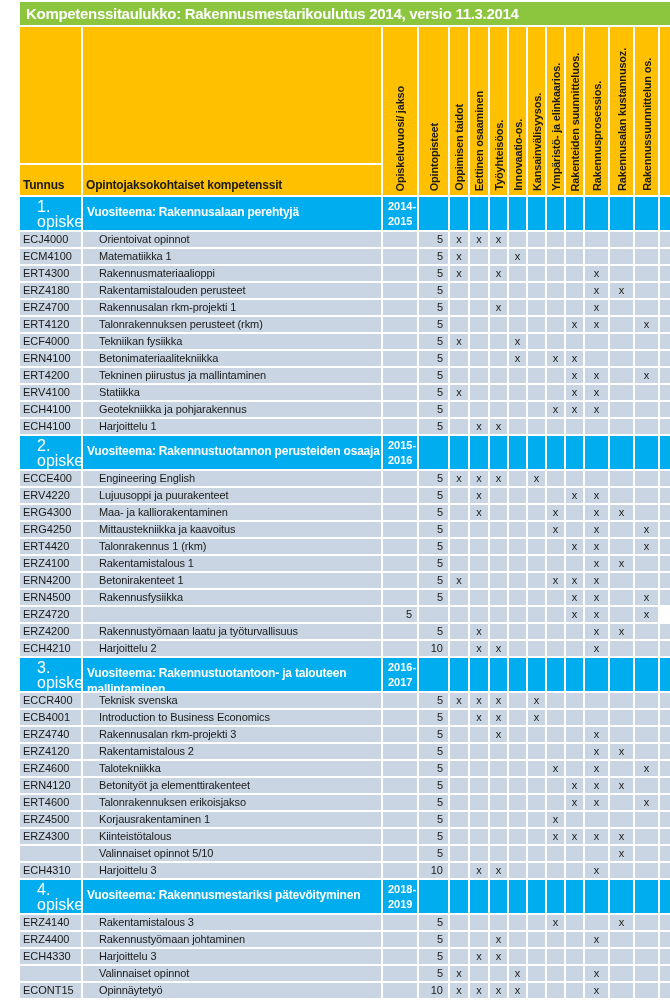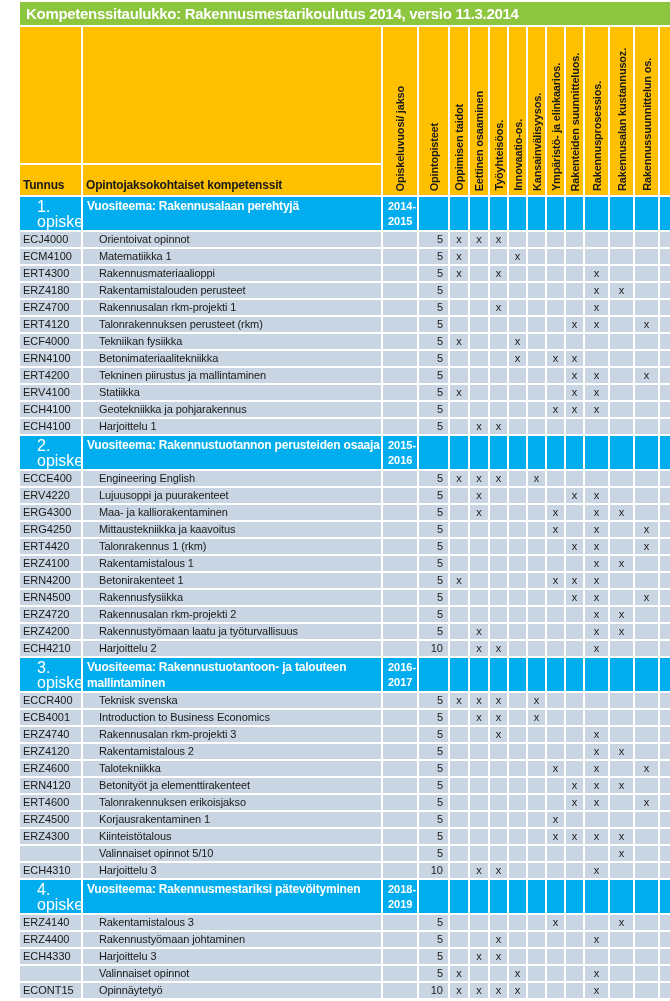--- a/index.html
+++ b/index.html
@@ -40,21 +40,21 @@
     transform:translateX(-50%) rotate(180deg);
     writing-mode:vertical-rl;
     font-weight:bold; font-size:11px; letter-spacing:-0.2px;
     white-space:nowrap; color:#1a1a1a;
   }
 
   
   .section-row { height:33px; margin-bottom:2px; }
   .section-row > div { background:var(--section-bg); color:#fff; overflow:hidden; }
   .s-year  { font-size:16px; font-weight:normal; line-height:15px; padding:2px 0 0 17px; white-space:pre-line; }
-  .s-theme { font-size:12px; font-weight:bold; line-height:16px; padding:1px 0 0 4px; letter-spacing:-0.2px; }
+  .s-theme { font-size:12px; font-weight:bold; line-height:16px; padding:7px 0 0 4px; letter-spacing:-0.2px; }
   .s-years { font-size:11px; font-weight:bold; line-height:15px; padding:2px 0 0 5px; white-space:pre-line; }
 
   
   .course-row { height:15px; margin-bottom:2px; }
   .course-row > div { background:var(--row-bg); font-size:11px; line-height:15px; overflow:hidden; white-space:nowrap; }
   .code-cell    { padding-left:3px; }
   .name-cell    { padding-left:16px; letter-spacing:-0.1px; }
   .credits-cell { text-align:right; padding-right:5px; }
   .x-cell       { text-align:center; color:#222; }
 </style>
@@ -492,21 +492,20 @@
         <div class="x-cell"></div>
         <div class="x-cell"></div>
         <div class="x-cell">x</div>
         <div class="x-cell">x</div>
         <div class="x-cell"></div>
         <div class="x-cell">x</div>
         <div class="x-cell"></div>
       </div>
       <div class="grid course-row">
         <div class="code-cell">ERZ4720</div>
-        <div class="name-cell">Rakennusalan rkm-projekti 2</div>
         <div class=""></div>
         <div class="credits-cell">5</div>
         <div class="x-cell"></div>
         <div class="x-cell"></div>
         <div class="x-cell"></div>
         <div class="x-cell"></div>
         <div class="x-cell"></div>
         <div class="x-cell"></div>
         <div class="x-cell"></div>
         <div class="x-cell">x</div>

